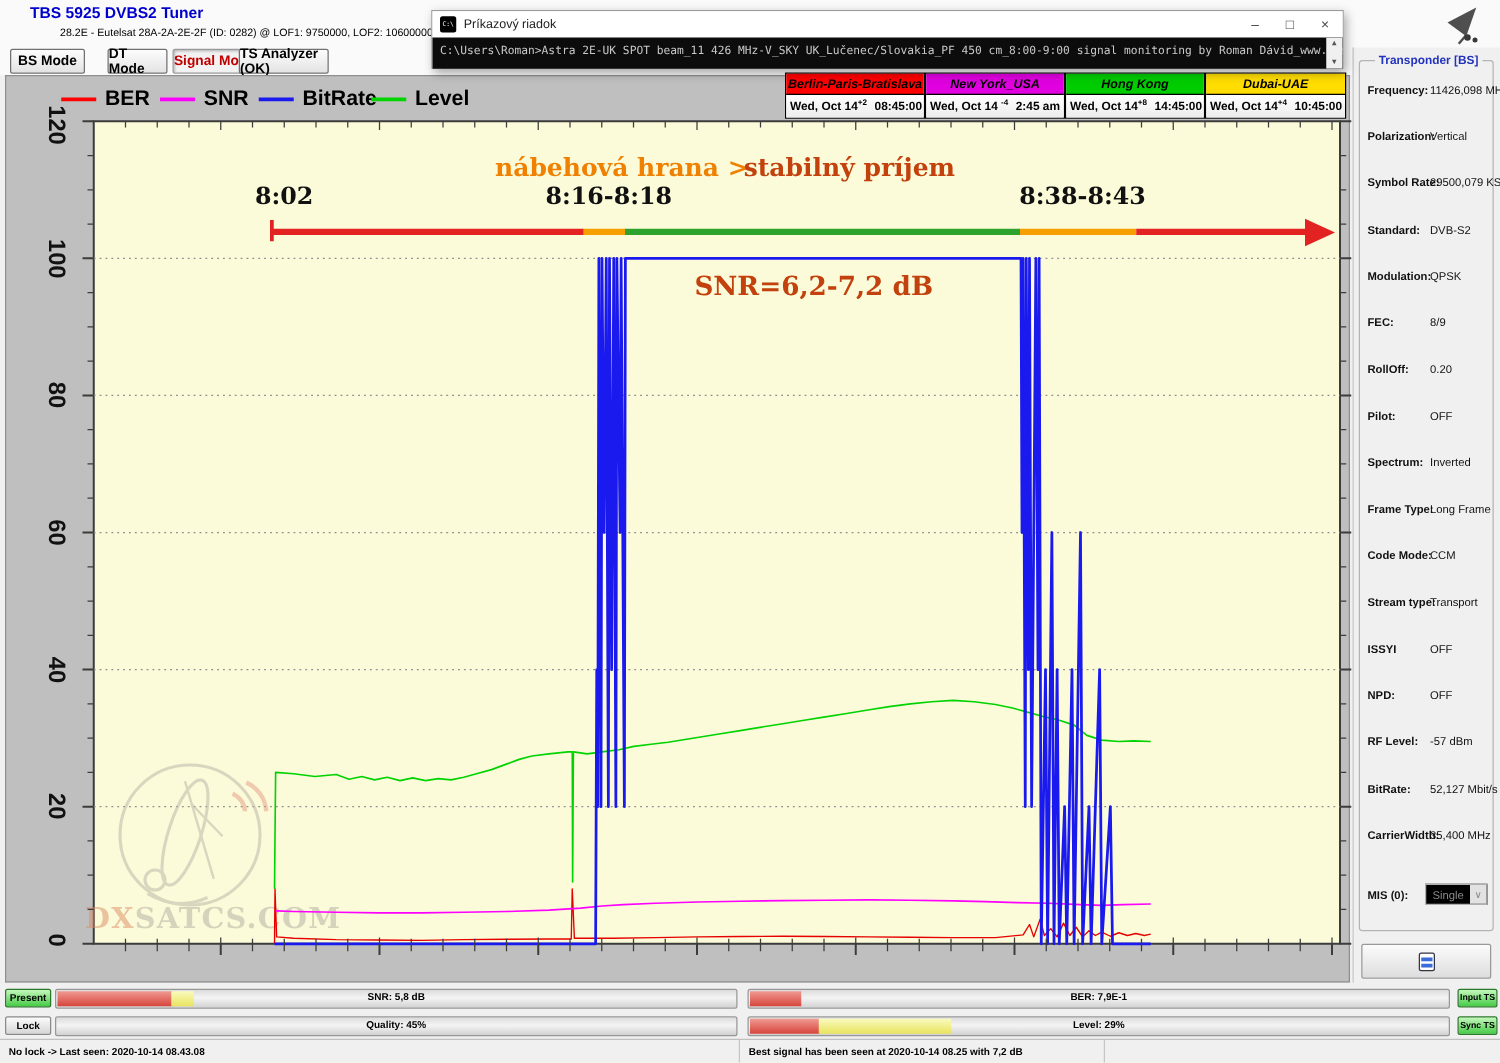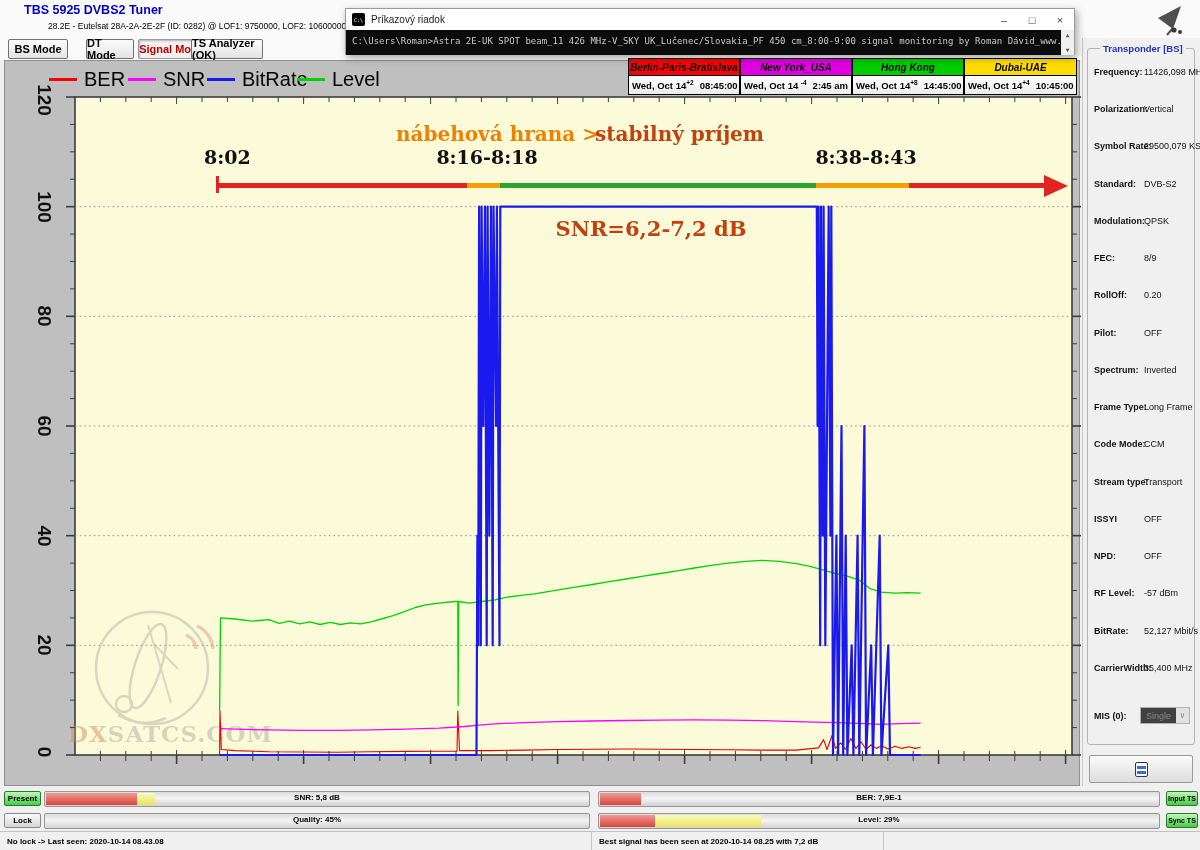--- a/index.html
+++ b/index.html
@@ -18,21 +18,21 @@
          border:1px solid #707070; border-radius:2px; font-size:11px; font-weight:bold; color:#000;
          display:flex; align-items:center; justify-content:center; cursor:default; }
   .tab-active { background:#f2f2f2; border-color:#9a9a9a; box-shadow:inset 1px 1px 2px rgba(0,0,0,.25); color:#c00000; }
 
   
   #panel { position:absolute; left:4px; top:60px; width:1076px; height:726px; background:#bfbfbf; border:1px solid #8f8f8f; }
 
   
   .lg { position:absolute; top:71px; height:16px; display:flex; align-items:center; z-index:2; }
   .lg-line { display:inline-block; width:28px; height:3px; margin-right:7px; }
-  .lg-label { font-size:20px; font-weight:normal; color:#000; }
+  .lg-label { font-size:17px; font-weight:bold; color:#000; }
 
   
   .ylab { position:absolute; left:24px; width:40px; height:40px; display:flex; align-items:center; justify-content:center;
           transform:rotate(90deg); font-size:19px; font-weight:bold; color:#111; z-index:2; }
 
   #chart-svg { position:absolute; left:50px; top:83px; width:1040px; height:692px; z-index:1; }
   .wm-text { font-family:"DejaVu Serif", serif; font-size:23px; font-weight:bold; letter-spacing:1px; }
 
   
   .ann { position:absolute; z-index:3; text-align:center; font-family:"DejaVu Serif", serif; font-weight:bold; white-space:nowrap; }
@@ -68,21 +68,21 @@
   #cmd-scroll span { font-size:6px; color:#555; line-height:10px; }
 
   
   #sidebar { position:absolute; left:1082px; top:38px; width:118px; height:748px; background:#f0f0f0; border-left:1px solid #c8c8c8; }
   #groupbox { position:absolute; left:4px; top:10px; width:108px; height:697px; border:1px solid #b4b4b4; border-radius:3px; }
   #groupbox-title { position:absolute; left:12px; top:-6px; background:#f0f0f0; padding:0 3px;
                     font-size:9.5px; font-weight:bold; color:#2233bb; white-space:nowrap; }
   .sb-row { position:absolute; left:0; width:108px; height:12px; }
   .sb-label { position:absolute; left:6px; font-size:9px; font-weight:bold; color:#111; white-space:nowrap; }
   .sb-value { position:absolute; left:56px; font-size:9px; color:#111; white-space:nowrap; }
-  #mis-select { position:absolute; left:52px; top:-4px; width:50px; height:17px; background:#404040; border:1px solid #b0b0b0;
+  #mis-select { position:absolute; left:52px; top:-4px; width:50px; height:17px; background:#000000; border:1px solid #b0b0b0;
                 font-size:9px; color:#8a8a8a; display:flex; align-items:center; padding-left:5px; }
   #mis-arrow { margin-left:auto; width:13px; text-align:center; color:#888; font-size:8px; background:#e2e2e2; height:100%; display:flex; align-items:center; justify-content:center; }
   #sb-button { position:absolute; left:6px; top:717px; width:104px; height:28px; background:linear-gradient(#fbfbfb,#dddddd);
                border:1px solid #999; border-radius:2px; display:flex; align-items:center; justify-content:center; }
   #stream-list-icon { width:13px; height:15px; background:#fff; border:1px solid #334; border-radius:2px; position:relative; }
   #stream-list-icon::before, #stream-list-icon::after { content:""; position:absolute; left:1px; right:1px; height:3px; background:#3b6bd6; }
   #stream-list-icon::before { top:3px; } #stream-list-icon::after { top:8px; }
 
   
   .chip { position:absolute; border-radius:2px; display:flex; align-items:center; justify-content:center;

